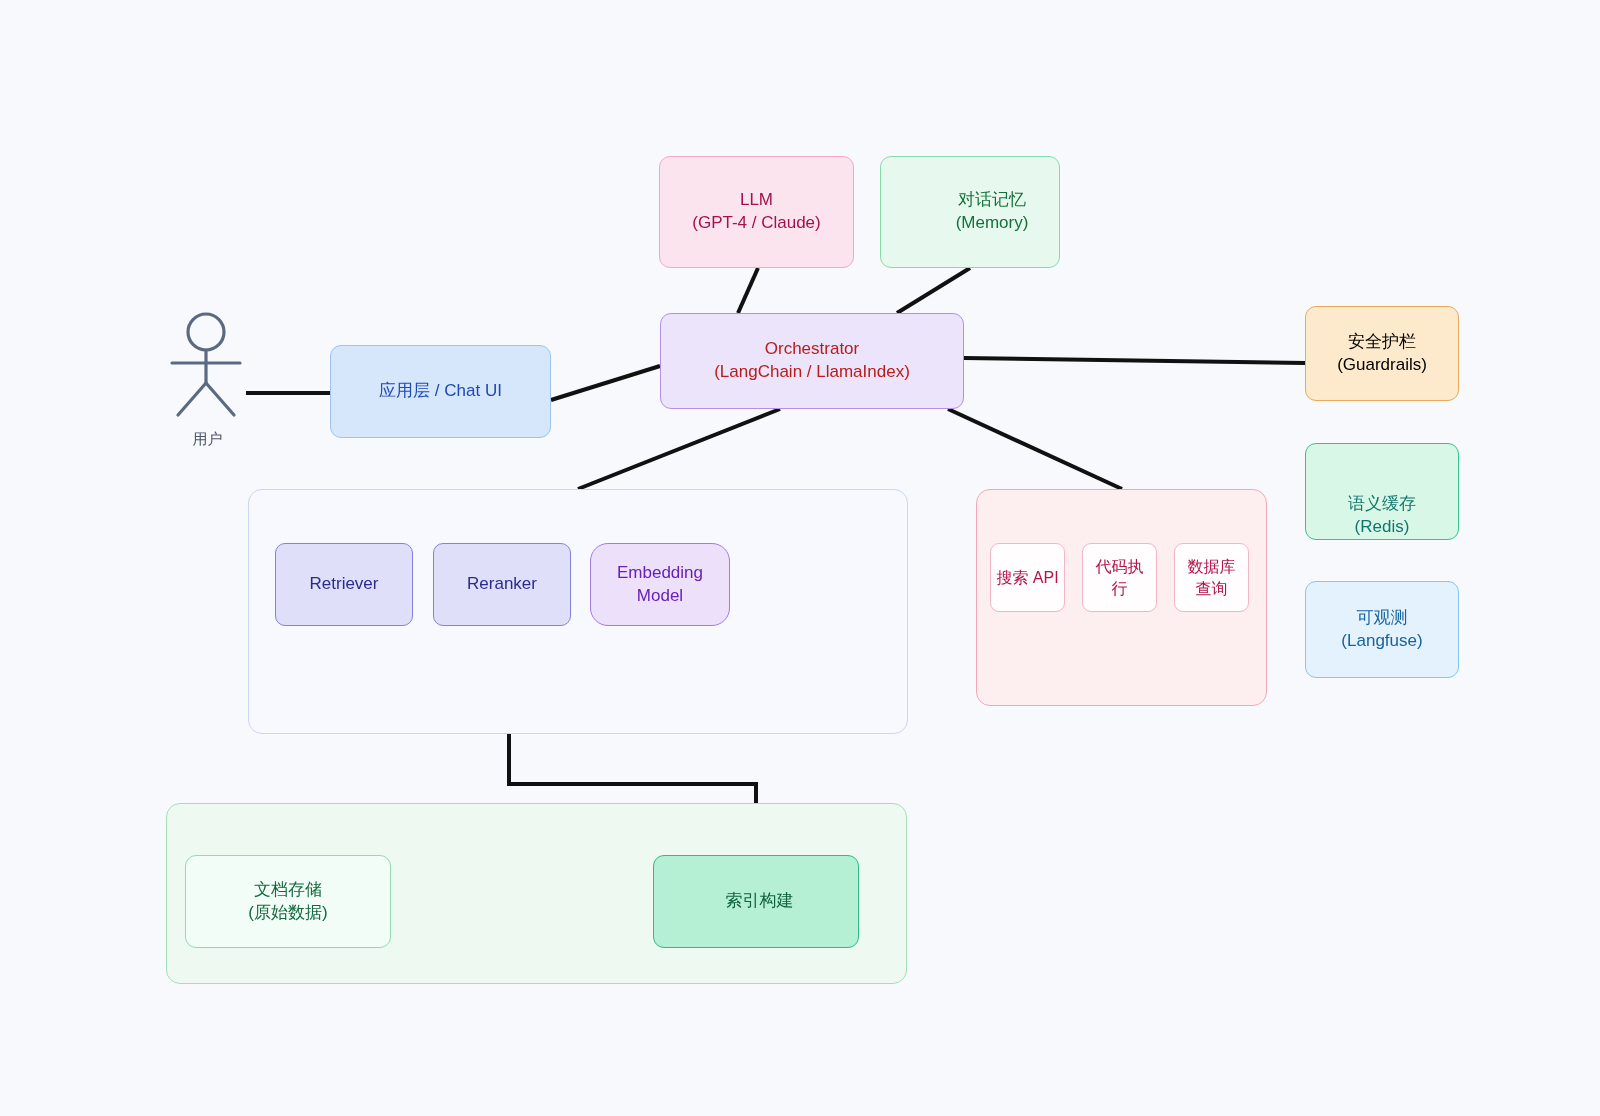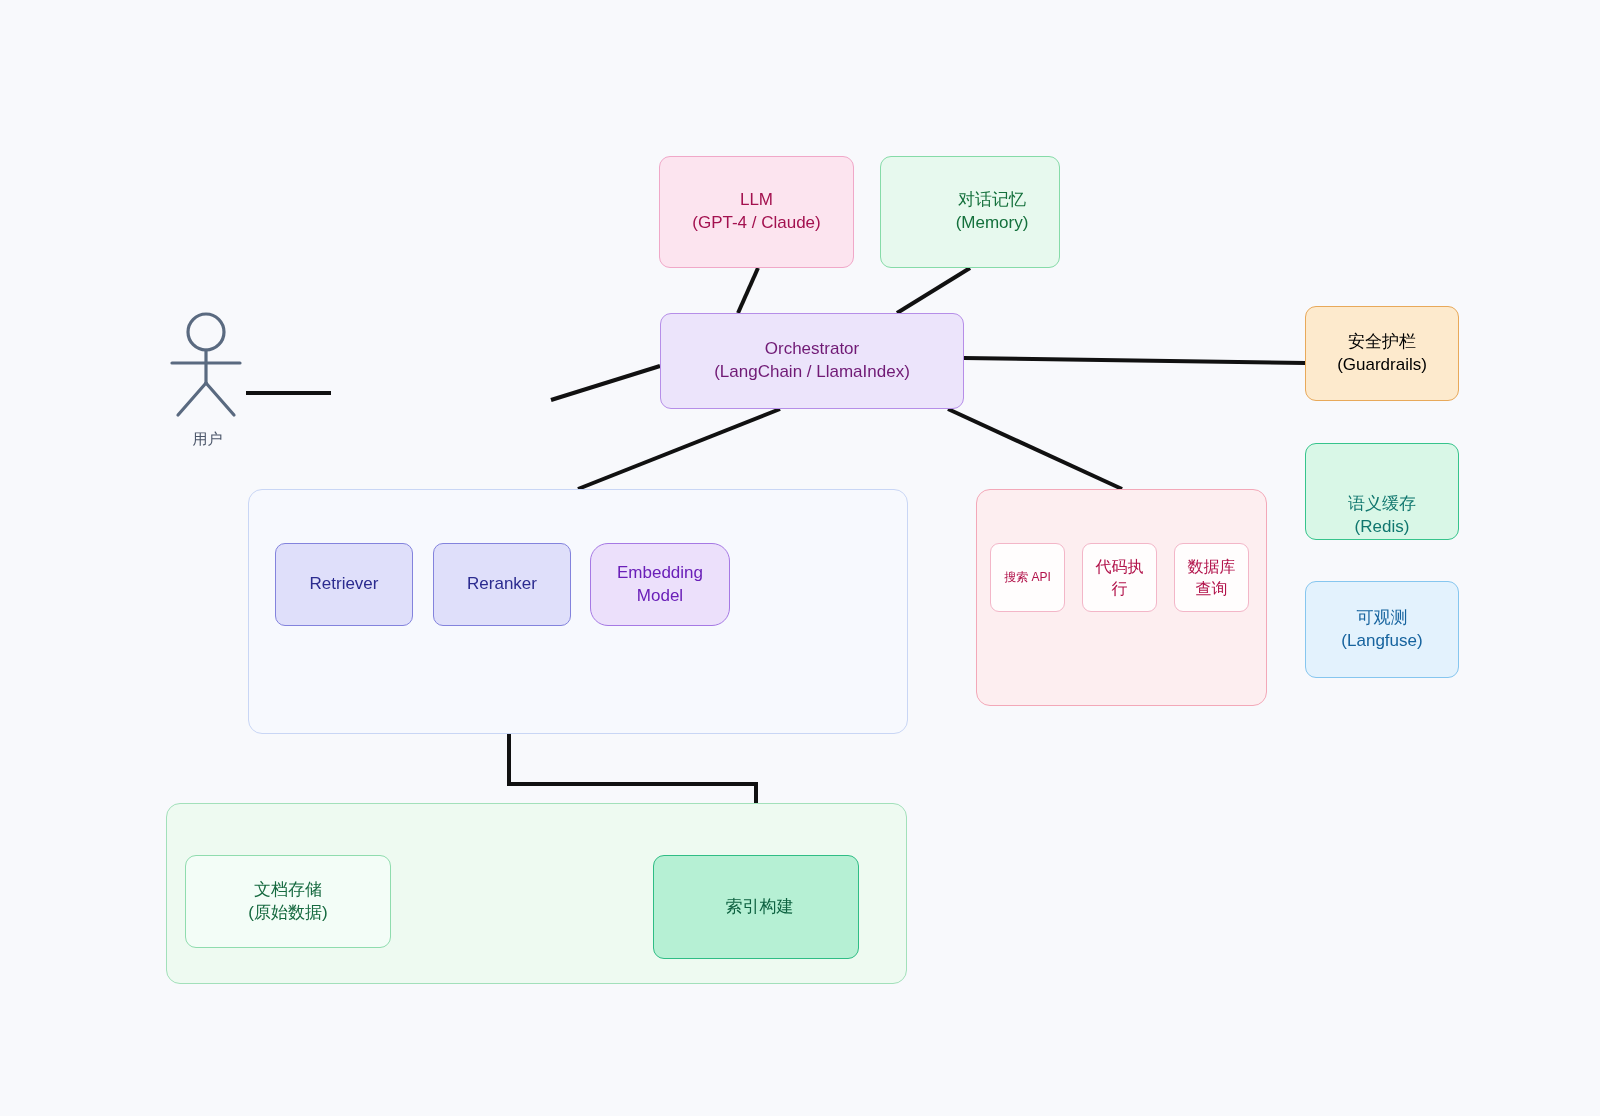--- a/index.html
+++ b/index.html
@@ -48,21 +48,21 @@
   }
   .n-green {
     background: #e7f9ee;
     border: 1.6px solid #86dba8;
     color: #14703c;
     padding-left: 44px;
   }
   .n-purple {
     background: #ece4fb;
     border: 1.6px solid #b68ee8;
-    color: #701a75;
+    color: #b91c1c;
   }
   .n-blue {
     background: #d6e7fb;
     border: 1.6px solid #9cc4ef;
     color: #1f48b5;
   }
   .n-orange {
     background: #fdeacd;
     border: 1.6px solid #e8a95a;
     color: #000000;
@@ -193,20 +193,23 @@
   <div class="node n-green" style="left:880px; top:156px; width:180px; height:112px; border-radius:11px; font-size:17px;">
     <span>对话记忆</span>
     <span class="t-sub">(Memory)</span>
   </div>
 
   <div class="node n-purple" style="left:660px; top:313px; width:304px; height:96px; border-radius:11px; font-size:17px;">
     <span>Orchestrator</span>
     <span class="t-sub">(LangChain / LlamaIndex)</span>
   </div>
 
+  <div class="node n-blue" style="left:330px; top:345px; width:221px; height:93px; border-radius:11px; font-size:17px;">
+    <span>应用层 / Chat UI</span>
+  </div>
 
   <div class="node n-orange" style="left:1305px; top:306px; width:154px; height:95px; border-radius:11px; font-size:17px;">
     <span>安全护栏</span>
     <span class="t-sub">(Guardrails)</span>
   </div>
 
   <div class="node n-mint" style="left:1305px; top:443px; width:154px; height:97px; border-radius:11px; font-size:17px;">
     <span>语义缓存</span>
     <span class="t-sub">(Redis)</span>
   </div>
@@ -223,37 +226,37 @@
   <div class="node n-lav" style="left:433px; top:543px; width:138px; height:83px; border-radius:10px; font-size:17px;">
     <span>Reranker</span>
   </div>
 
   <div class="node n-lav2" style="left:590px; top:543px; width:140px; height:83px; border-radius:18px; font-size:17px;">
     <span>Embedding</span>
     <span class="t-sub">Model</span>
   </div>
 
 
-  <div class="node n-white-pink" style="left:990px; top:543px; width:75px; height:69px; border-radius:9px; font-size:12px;">
+  <div class="node n-white-pink" style="left:990px; top:543px; width:75px; height:69px; border-radius:9px; font-size:16px;">
     <span>搜索 API</span>
   </div>
 
   <div class="node n-white-pink" style="left:1082px; top:543px; width:75px; height:69px; border-radius:9px; font-size:16px;">
     <span>代码执</span>
     <span class="t-sub">行</span>
   </div>
 
   <div class="node n-white-pink" style="left:1174px; top:543px; width:75px; height:69px; border-radius:9px; font-size:16px;">
     <span>数据库</span>
     <span class="t-sub">查询</span>
   </div>
 
   <div class="node n-pale-green" style="left:185px; top:855px; width:206px; height:93px; border-radius:11px; font-size:17px;">
     <span>文档存储</span>
     <span class="t-sub">(原始数据)</span>
   </div>
 
 
-  <div class="node n-emerald" style="left:653px; top:855px; width:206px; height:104px; border-radius:11px; font-size:17px;padding-left:7px;">
+  <div class="node n-emerald" style="left:653px; top:855px; width:206px; height:93px; border-radius:11px; font-size:17px;padding-left:7px;">
     <span>索引构建</span>
   </div>
 
 </div>
 
 </body></html>

